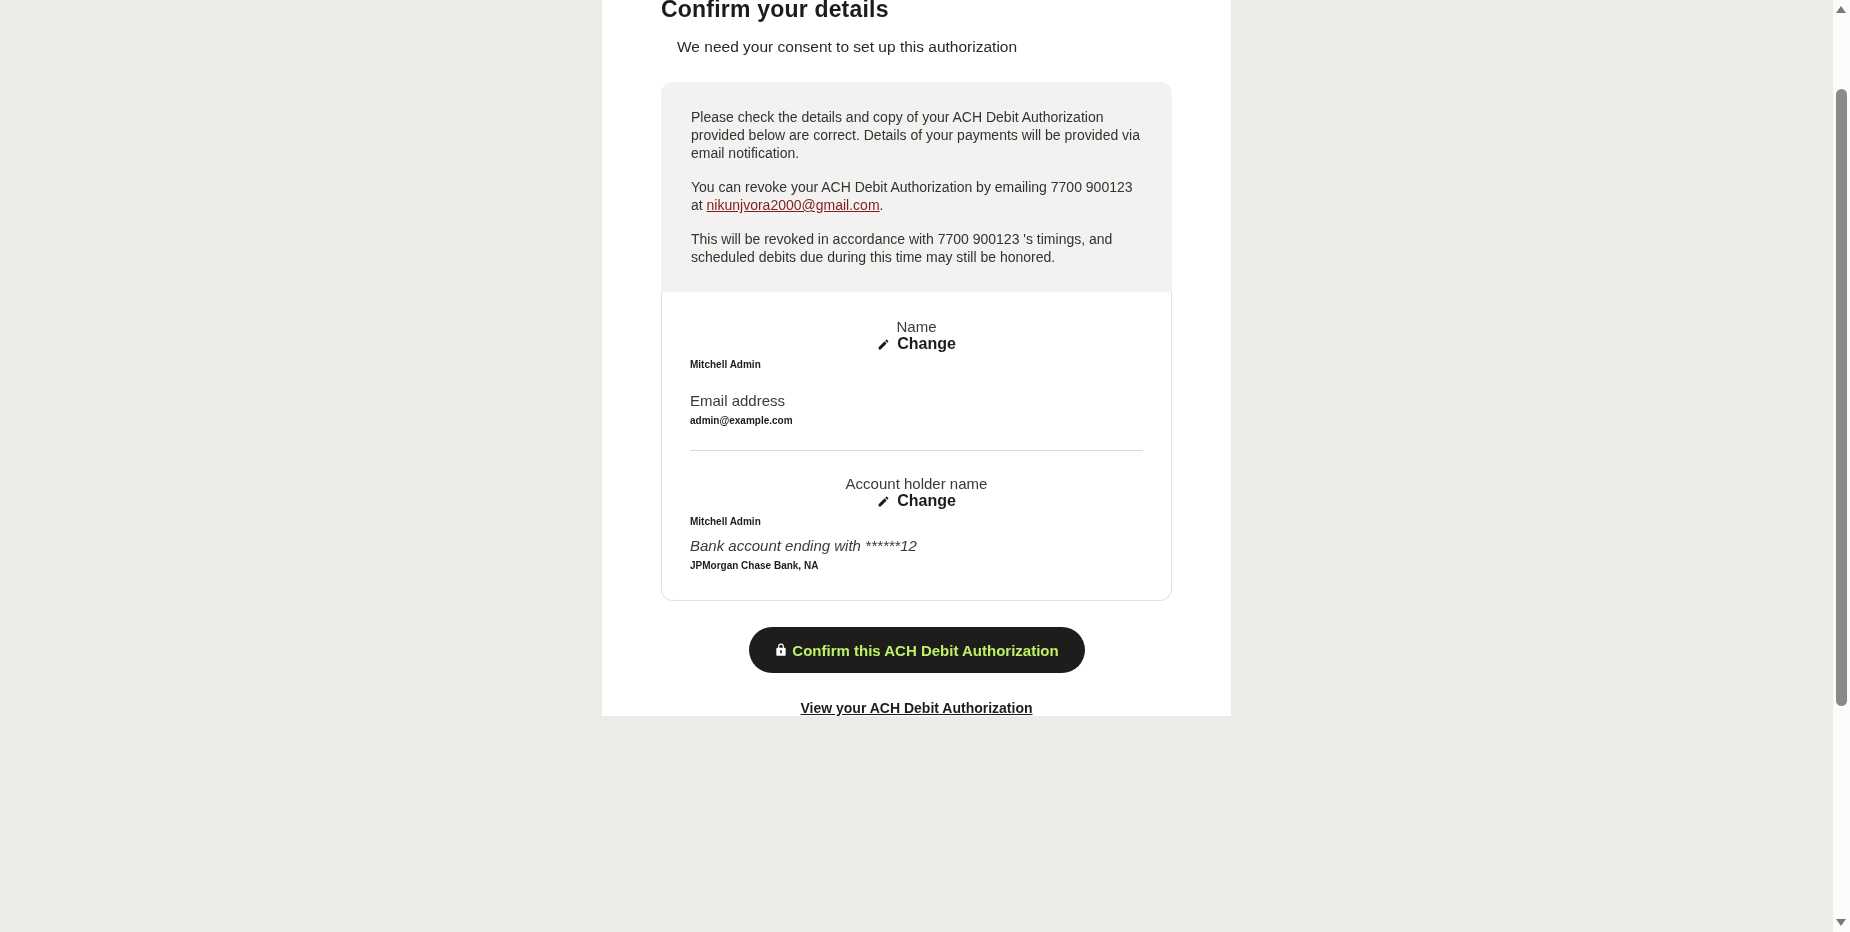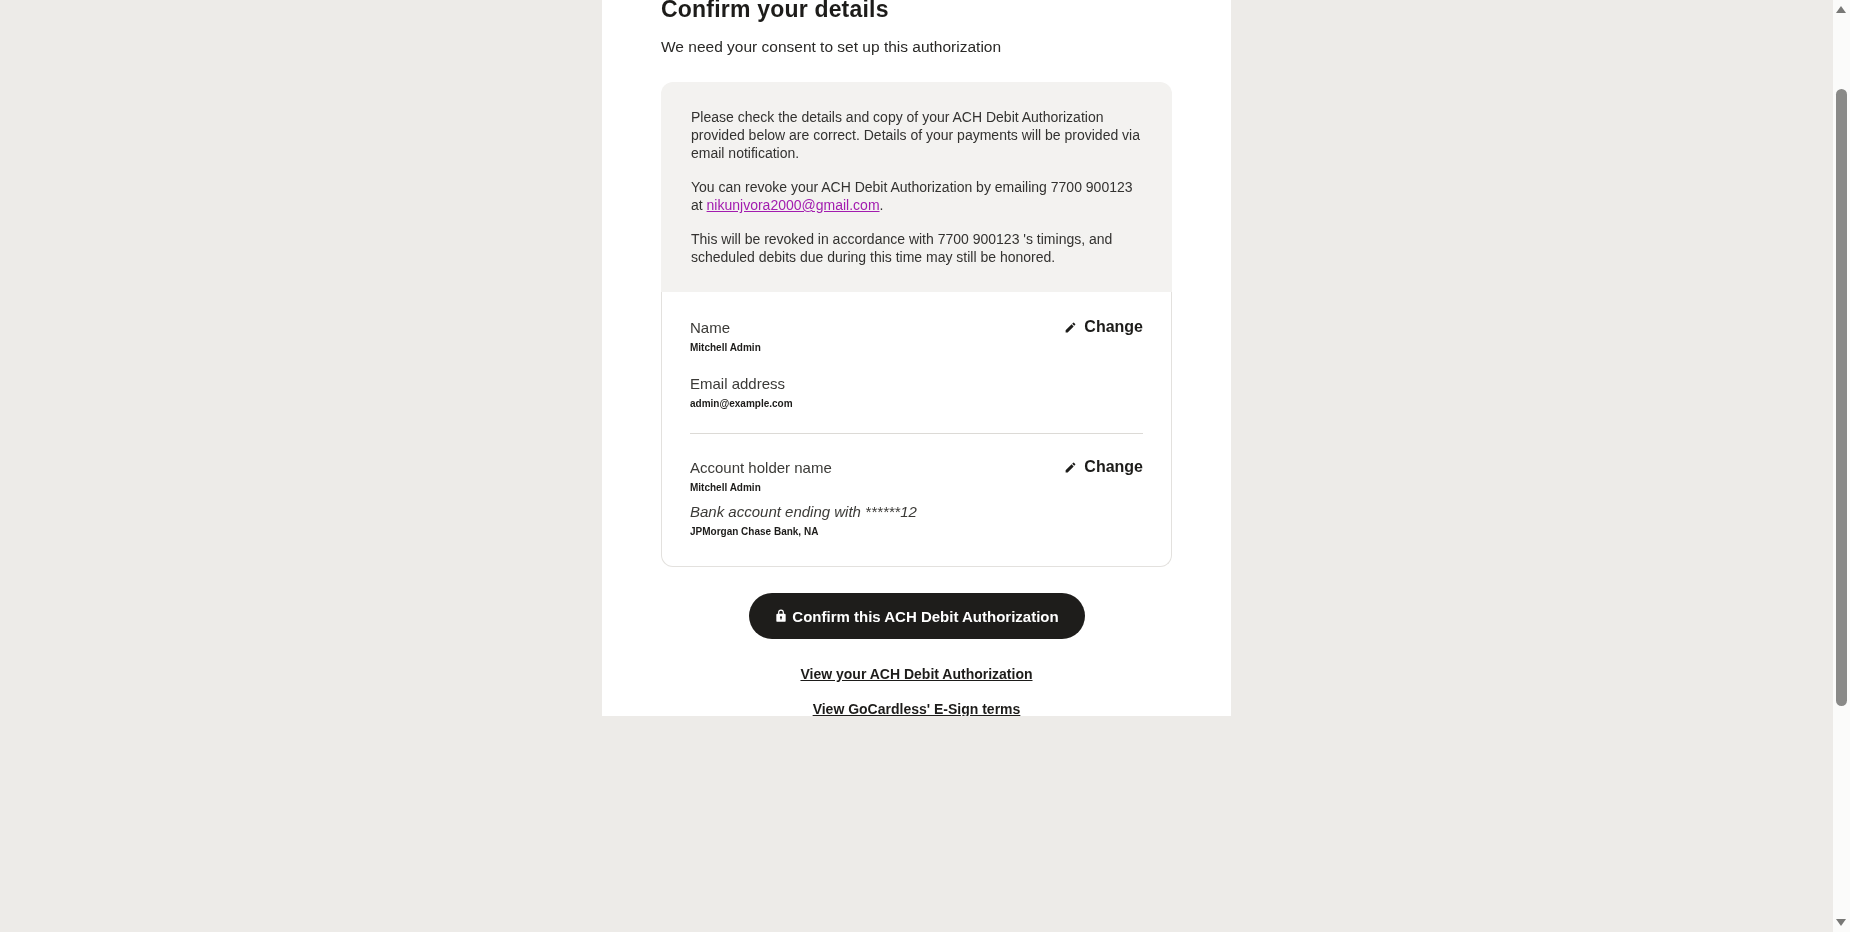--- a/index.html
+++ b/index.html
@@ -28,51 +28,53 @@
   .page-title {
     font-size: 23px;
     font-weight: bold;
     letter-spacing: 0.2px;
     color: #1d1c1a;
   }
   .page-subtitle {
     margin-top: 15px;
     font-size: 15.5px;
     color: #2a2927;
+    margin-left: 16px;
   }
   
   .panel-unit {
     margin-top: 26px;
     border-radius: 12px;
   }
   .notice-box {
     background: #f3f2f0;
     border-radius: 12px 12px 0 0;
     padding: 26px 30px;
     font-size: 14px;
     line-height: 18px;
     color: #333230;
   }
   .notice-box p + p { margin-top: 16px; }
   .email-link {
-    color: #a21caf;
+    color: #7f1d1d;
     text-decoration: underline;
     cursor: pointer;
   }
   .details-box {
     background: #ffffff;
     border: 1px solid #e3e1de;
     border-top: none;
     border-radius: 0 0 12px 12px;
     padding: 26px 28px 29px 28px;
   }
   .detail-row-head {
     display: flex;
     justify-content: space-between;
-    align-items: flex-end;
+    align-items: center;
+    flex-direction: column;
   }
   .detail-label {
     font-size: 15px;
     color: #3b3a37;
   }
   .detail-value {
     margin-top: 6px;
     font-size: 10px;
     font-weight: bold;
     color: #1d1c1a;
@@ -110,21 +112,21 @@
     display: flex;
     align-items: center;
     justify-content: center;
     gap: 4px;
     margin: 26px auto 0 auto;
     width: 336px;
     height: 46px;
     background: #1e1d1b;
     border: none;
     border-radius: 24px;
-    color: #ffffff;
+    color: #bef264;
     font-family: "Liberation Sans", sans-serif;
     font-size: 15px;
     font-weight: bold;
     cursor: pointer;
   }
   .lock-icon { width: 14px; height: 14px; fill: #ffffff; }
   .footer-links { text-align: center; }
   .footer-link {
     display: inline-block;
     font-size: 14px;

